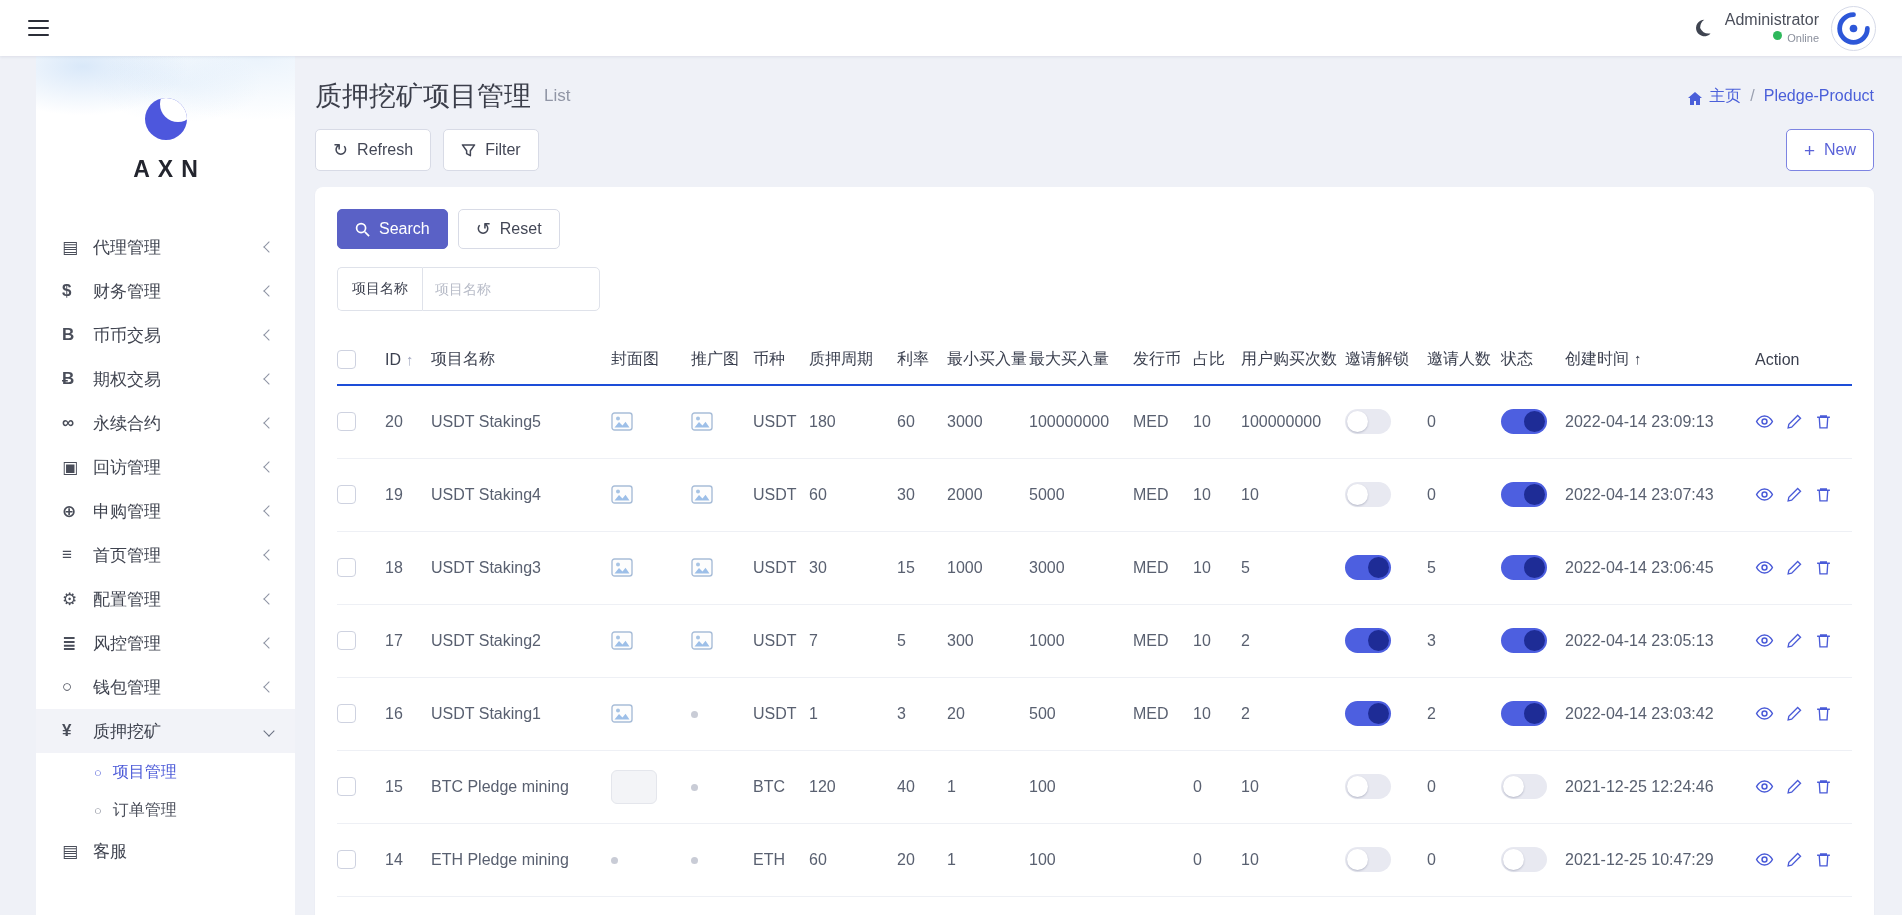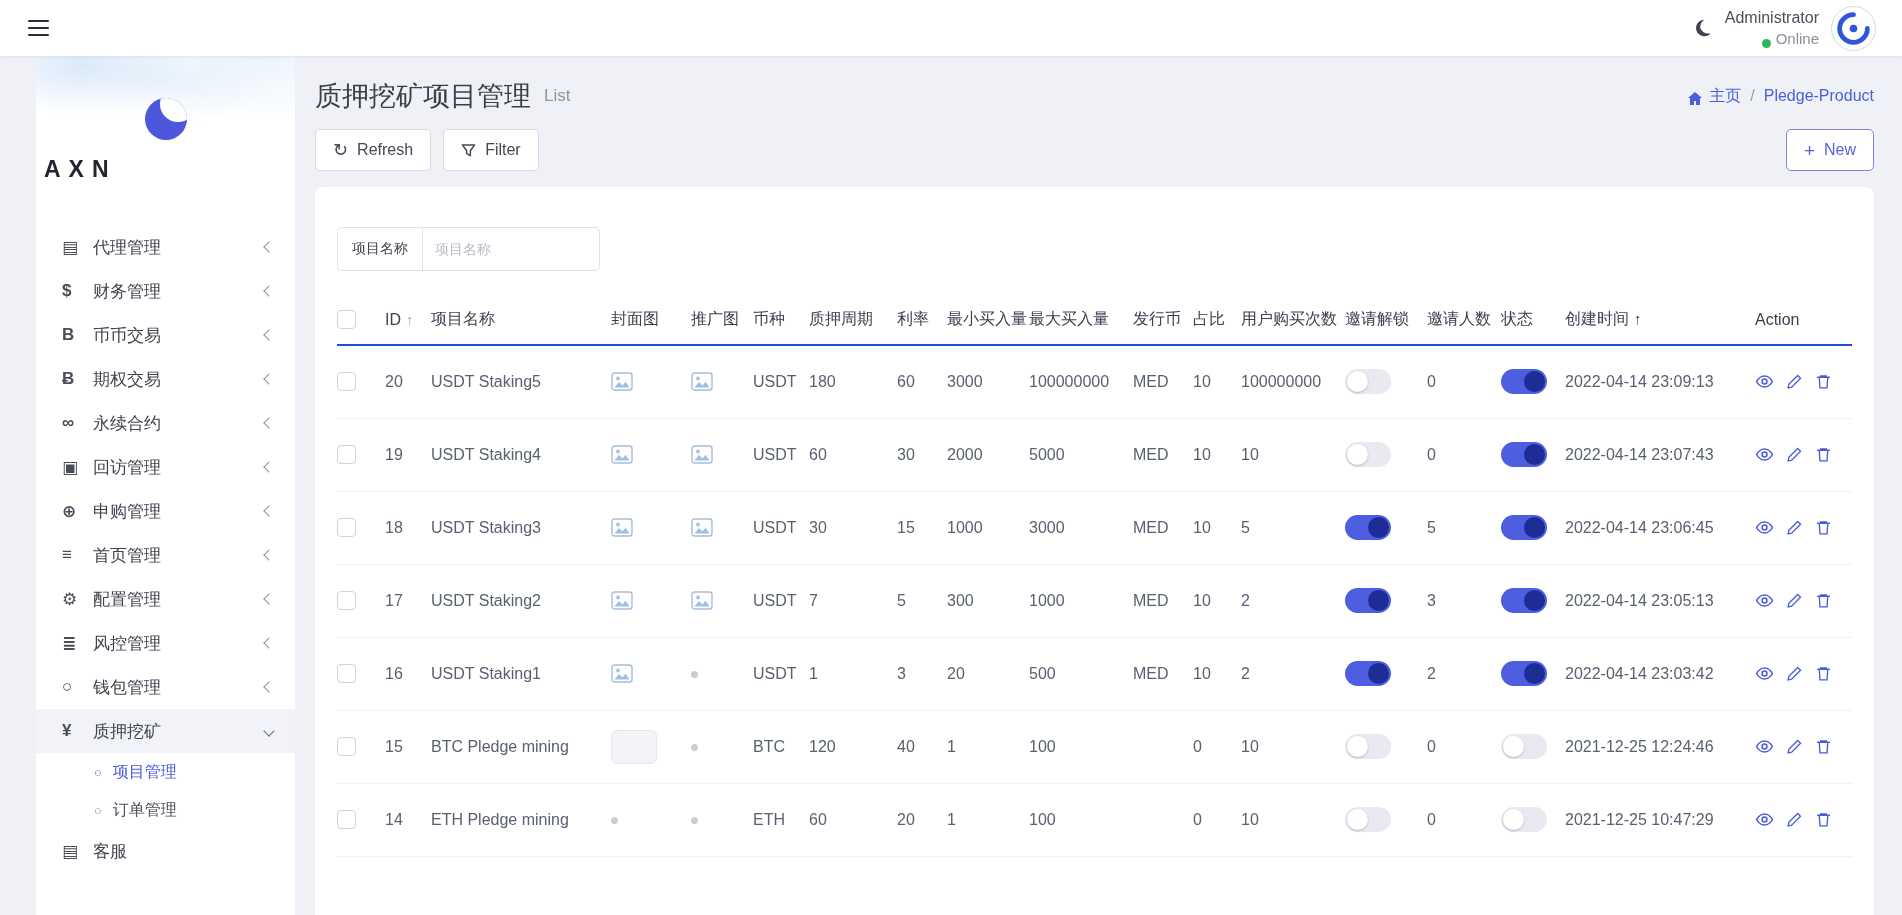--- a/index.html
+++ b/index.html
@@ -12,33 +12,33 @@
   }
   
   .navbar{height:56px;background:#fff;display:flex;align-items:center;justify-content:space-between;
     padding:0 26px;box-shadow:0 1px 3px rgba(50,60,100,.10);position:relative;z-index:10}
   .hamburger{display:flex;flex-direction:column;gap:4.5px;cursor:pointer;padding:6px 2px}
   .hamburger i{display:block;width:21px;height:2.4px;background:#2b2e38;border-radius:1px}
   .nav-right{display:flex;align-items:center;gap:12px}
   .moon{cursor:pointer;display:flex;align-items:center}
   .user-meta{text-align:right;line-height:1.3}
   .user-name{font-size:16px;color:#4b4f5b}
-  .user-status{font-size:15px;color:#8a8f9c;display:flex;align-items:flex-end;justify-content:flex-end;gap:5px}
+  .user-status{font-size:11px;color:#8a8f9c;display:flex;align-items:flex-start;justify-content:flex-end;gap:5px}
   .status-dot{width:9px;height:9px;border-radius:50%;background:#2eb85c;display:inline-block}
   .avatar{width:45px;height:45px;border-radius:50%;background:#fff;border:1px solid #d6dae8;
     display:flex;align-items:center;justify-content:center;cursor:pointer;overflow:hidden}
   
   .layout{display:flex;height:859px}
   .sidebar{width:259px;margin-left:36px;background:#fff;position:relative;flex-shrink:0}
   .side-waves{position:absolute;top:0;left:0;right:0;height:130px;pointer-events:none;
     background:
       radial-gradient(150px 70px at 18% 8%, rgba(130,180,235,.30), transparent 70%),
       radial-gradient(210px 90px at 85% 0%, rgba(160,200,240,.22), transparent 72%),
       radial-gradient(120px 55px at 55% 22%, rgba(150,195,240,.14), transparent 70%)}
-  .logo{padding-top:42px;text-align:left;position:relative;z-index:1}
+  .logo{padding-top:42px;text-align:center;position:relative;z-index:1}
   .logo-mark{margin:0 auto;width:42px;height:42px;border-radius:50%;background:#4d57dd;position:relative;overflow:hidden}
   .logo-mark::after{content:"";position:absolute;width:36px;height:36px;border-radius:50%;background:#fff;top:-12px;right:-9px}
   .logo-text{margin-top:16px;font-size:23px;font-weight:700;letter-spacing:8px;color:#23252e;padding-left:8px}
   .side-menu{margin-top:42px;position:relative;z-index:1}
   .side-item{height:44px;display:flex;align-items:center;padding:0 22px 0 26px;cursor:pointer;color:#3f434f}
   .side-item.open{background:#f2f3f8}
   .si-icon{width:31px;font-size:17px;font-weight:600;color:#4a4e5a;flex-shrink:0}
   .si-label{flex:1;font-size:17px}
   .chev{width:8px;height:8px;border-right:1.7px solid #8d93a3;border-bottom:1.7px solid #8d93a3;margin-left:auto;flex-shrink:0}
   .chev.left{transform:rotate(135deg)}
@@ -246,20 +246,33 @@
         </svg>
         <span>Filter</span>
       </button>
       <button class="btn new-btn">
         <span class="ico">+</span>
         <span>New</span>
       </button>
     </div>
 
     <section class="card">
+      <div class="search-row">
+        <button class="btn primary">
+          <svg class="ico" width="15" height="15" viewBox="0 0 16 16">
+            <circle cx="6.5" cy="6.5" r="4.8" fill="none" stroke="#fff" stroke-width="1.8"></circle>
+            <path d="M10.5 10.5L15 15" stroke="#fff" stroke-width="1.8"></path>
+          </svg>
+          <span>Search</span>
+        </button>
+        <button class="btn sm">
+          <span class="ico">↺</span>
+          <span>Reset</span>
+        </button>
+      </div>
       <div class="field-row">
         <span class="addon">项目名称</span>
         <input type="text" placeholder="项目名称" style="">
       </div>
 
       <table>
           <colgroup>
             <col style="width: 48px;">
             <col style="width: 46px;">
             <col style="width: 180px;">

